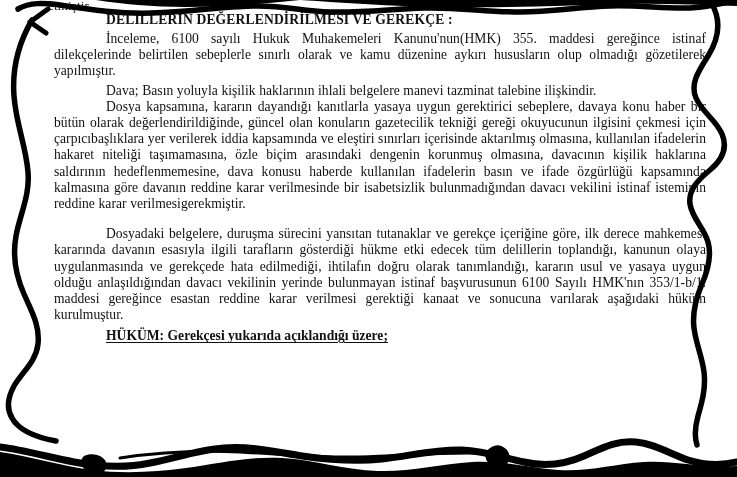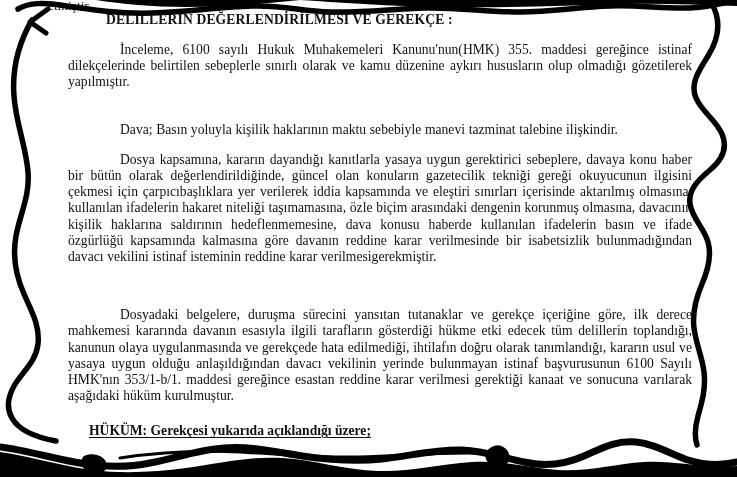--- a/index.html
+++ b/index.html
@@ -54,21 +54,21 @@
     font-weight: bold;
     font-size: 13.6px;
     letter-spacing: 0.15px;
     text-indent: 52px;
     margin: 0 0 3px 0;
     line-height: 16px;
     white-space: nowrap;
   }
 
   p.para {
-    margin: 14px;
+    margin: 0;
     padding: 0;
     font-size: 13.6px;
     line-height: 16.2px;
     text-align: justify;
     text-justify: inter-word;
     text-indent: 52px;
     letter-spacing: 0.02px;
     word-spacing: 0.2px;
     -webkit-hyphens: none;
     hyphens: none;
@@ -77,21 +77,21 @@
   .gap { height: 14px; }
   .gap-sm { height: 3px; }
 
   .hukum {
     font-weight: bold;
     font-size: 13.6px;
     text-decoration: underline;
     text-underline-offset: 1.5px;
     text-indent: 0;
     display: inline-block;
-    margin-left: 35px;
+    margin-left: 52px;
     line-height: 16px;
     white-space: nowrap;
   }
 
   
   #marker {
     position: absolute;
     left: 0;
     top: 0;
     width: 737px;
@@ -109,21 +109,21 @@
 
     <div class="cutline">etmiştir.</div>
 
     <div class="body-block" style="top:12px;">
       <div class="head">DELİLLERİN DEĞERLENDİRİLMESİ VE GEREKÇE :</div>
 
       <p class="para">İnceleme, 6100 sayılı Hukuk Muhakemeleri Kanunu'nun(HMK) 355. maddesi gereğince istinaf dilekçelerinde belirtilen sebeplerle sınırlı olarak ve kamu düzenine aykırı hususların olup olmadığı gözetilerek yapılmıştır.</p>
 
       <div class="gap-sm"></div>
 
-      <p class="para">Dava; Basın yoluyla kişilik haklarının maktu sebebiyle manevi tazminat talebine ilişkindir.</p>
+      <p class="para">Dava; Basın yoluyla kişilik haklarının ihlali belgelere manevi tazminat talebine ilişkindir.</p>
 
       <p class="para">Dosya kapsamına, kararın dayandığı kanıtlarla yasaya uygun gerektirici sebeplere, davaya konu haber bir bütün olarak değerlendirildiğinde, güncel olan konuların gazetecilik tekniği gereği okuyucunun ilgisini çekmesi için çarpıcıbaşlıklara yer verilerek iddia kapsamında ve eleştiri sınırları içerisinde aktarılmış olmasına, kullanılan ifadelerin hakaret niteliği taşımamasına, özle biçim arasındaki dengenin korunmuş olmasına, davacının kişilik haklarına saldırının hedeflenmemesine, dava konusu haberde kullanılan ifadelerin basın ve ifade özgürlüğü kapsamında kalmasına göre davanın reddine karar verilmesinde bir isabetsizlik bulunmadığından davacı vekilini istinaf isteminin reddine karar verilmesigerekmiştir.</p>
 
       <div class="gap"></div>
 
       <p class="para">Dosyadaki belgelere, duruşma sürecini yansıtan tutanaklar ve gerekçe içeriğine göre, ilk derece mahkemesi kararında davanın esasıyla ilgili tarafların gösterdiği hükme etki edecek tüm delillerin toplandığı, kanunun olaya uygulanmasında ve gerekçede hata edilmediği, ihtilafın doğru olarak tanımlandığı, kararın usul ve yasaya uygun olduğu anlaşıldığından davacı vekilinin yerinde bulunmayan istinaf başvurusunun 6100 Sayılı HMK'nın 353/1-b/1. maddesi gereğince esastan reddine karar verilmesi gerektiği kanaat ve sonucuna varılarak aşağıdaki hüküm kurulmuştur.</p>
 
       <div class="gap-sm"></div>
 
       <div>

